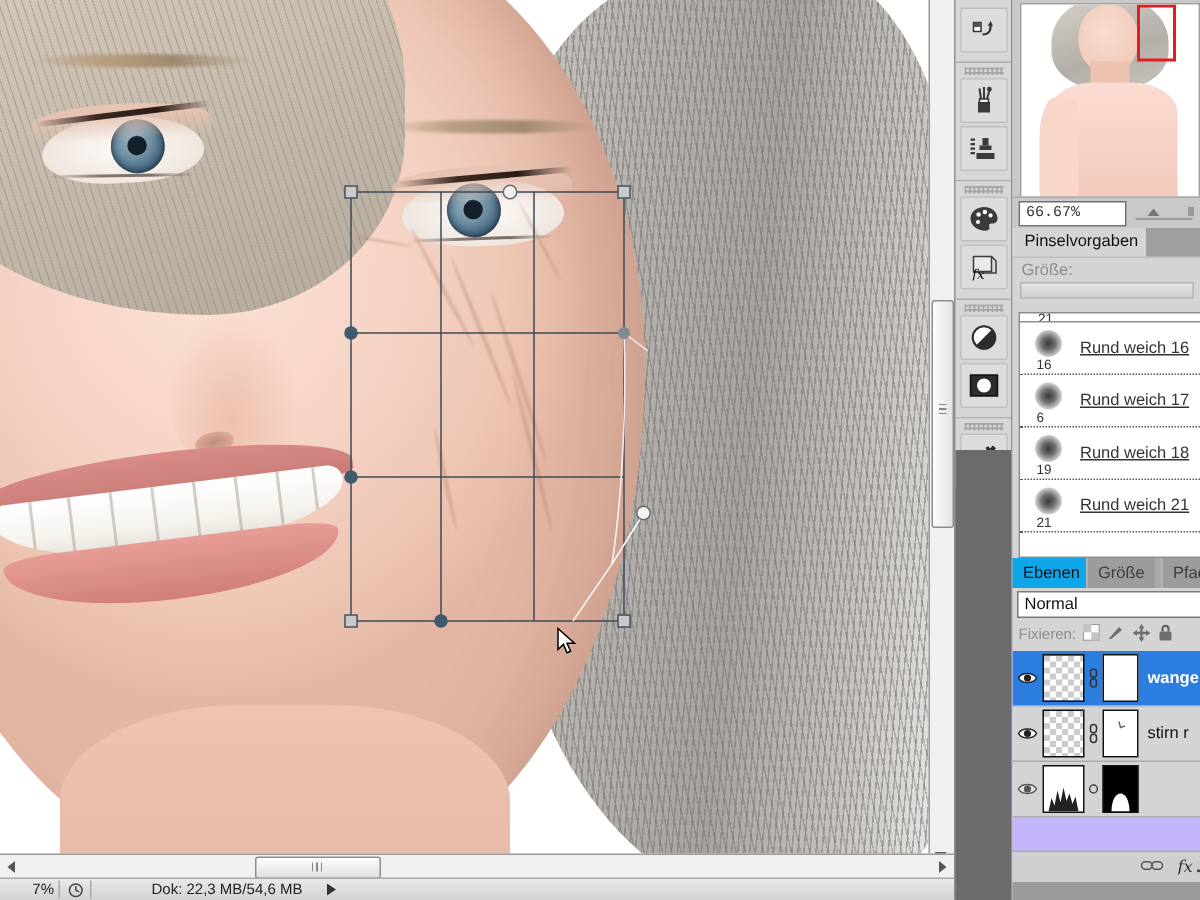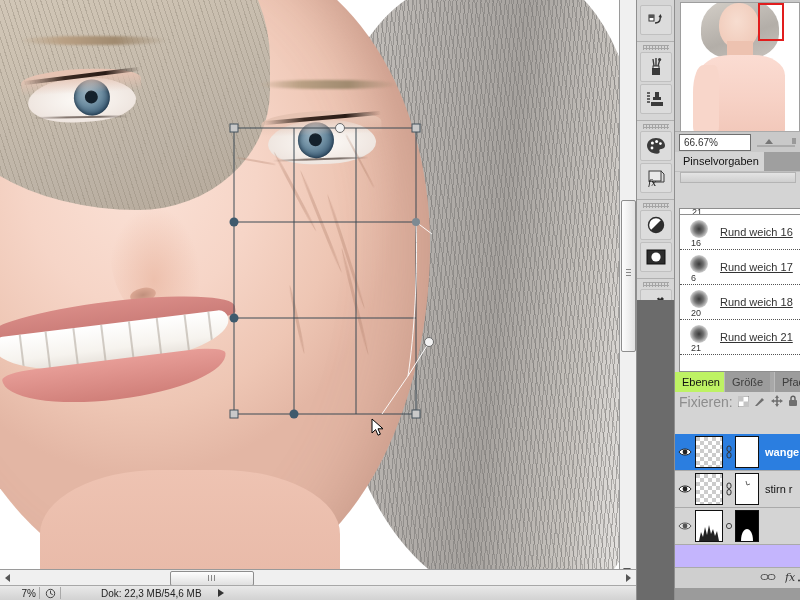--- a/index.html
+++ b/index.html
@@ -125,21 +125,21 @@
                 repeating-linear-gradient(180deg,#9a9a9a 0 1px,transparent 1px 3px);
      background-size:3px 3px;opacity:.8;}
   .rail-btn{width:30px;height:28px;margin:2px auto;display:flex;align-items:center;justify-content:center;
      background:#dcdcdc;border:1px solid #c0c0c0;border-radius:2px;}
   #rail-filler{position:absolute;left:0;top:300px;width:38px;height:300px;background:#6b6b6b;}
 
   
   #panels{position:absolute;left:674px;top:0;width:126px;height:600px;background:#d4d4d4;border-left:1px solid #8f8f8f;}
 
   
-  #nav-panel{position:absolute;left:0;top:0;width:126px;height:152px;background:#c9c9c9;}
+  #nav-panel{position:absolute;left:0;top:0;width:126px;height:152px;background:#c9c9c9;font-family:Liberation Mono, monospace;}
   #nav-thumb{position:absolute;left:5px;top:2px;width:118px;height:128px;background:#ffffff;border:1px solid #9e9e9e;overflow:hidden;}
   .navphoto{position:absolute;inset:0;background:#fff;}
   .nv-hair{position:absolute;left:20px;top:-6px;width:78px;height:62px;
      background:linear-gradient(160deg,#d7d2cb,#b3aea8 60%,#c9c4be);border-radius:50% 50% 40% 40%;}
   .nv-face{position:absolute;left:38px;top:0px;width:40px;height:46px;
      background:radial-gradient(ellipse at 45% 40%,#f7ddd0,#eec4b2);border-radius:48%;}
   .nv-neck{position:absolute;left:46px;top:38px;width:26px;height:22px;background:#edc2b0;}
   .nv-shirt{position:absolute;left:18px;top:52px;width:86px;height:78px;
      background:linear-gradient(180deg,#fbdcd2 0%,#f7d2c6 55%,#f2c8ba 100%);
      border-radius:36% 36% 6% 6%/26% 26% 4% 4%;}
@@ -165,25 +165,25 @@
      background:radial-gradient(circle,#3a3a3a 0%,#6f6f6f 35%,rgba(190,190,190,.7) 70%,rgba(255,255,255,0) 100%);}
   .brush-row .bnum{position:absolute;left:11px;bottom:1px;font-size:9px;color:#333;}
   .brush-row .blabel{font-size:11px;color:#333;white-space:nowrap;text-decoration:underline;}
   #brush-partial{position:absolute;left:4px;top:56px;width:122px;height:8px;background:#fff;border-left:1px solid #8e8e8e;border-top:1px solid #8e8e8e;}
   #brush-partial .cut{position:absolute;left:12px;top:-2px;font-size:9px;color:#333;}
 
   
   #layers-panel{position:absolute;left:0;top:372px;width:126px;height:228px;background:#d4d4d4;}
   #layer-tabs{position:relative;height:20px;background:#a8a8a8;}
   #layer-tabs .ltab{position:absolute;top:0;height:20px;line-height:20px;font-size:11px;padding:0 7px;}
-  #layer-tabs .ltab.active{background:#bef264;color:#111;}
+  #layer-tabs .ltab.active{background:#0ea5e9;color:#111;}
   #layer-tabs .ltab.inactive{background:#9c9c9c;color:#3d3d3d;border-left:1px solid #bbb;}
   #blend-row{height:19px;padding:2px 3px 0;}
   #blend-select{width:120px;height:16px;background:#fff;border:1px solid #7b7b7b;font-size:11px;line-height:16px;padding-left:4px;color:#111;}
-  #lock-row{height:20px;display:flex;align-items:center;padding-left:4px;gap:5px;color:#8d8d8d;font-size:14px;}
+  #lock-row{height:20px;display:flex;align-items:center;padding-left:4px;gap:5px;color:#8d8d8d;font-size:10px;}
   #layer-list{position:absolute;left:0;top:62px;width:140px;height:146px;overflow:hidden;background:#c4b5fd;}
   .layer-row{position:relative;height:36px;border-bottom:1px solid #aaa;display:flex;align-items:center;background:#d4d4d4;}
   .layer-row.selected{background:#2b7ee0;}
   .layer-row .eye-cell{width:20px;display:flex;align-items:center;justify-content:center;}
   .layer-row .thumb{width:26px;height:30px;border:1px solid #111;background:
       repeating-conic-gradient(#ffffff 0% 25%, #cccccc 0% 50%) 0 0/8px 8px;}
   .layer-row .linkcell{width:12px;display:flex;align-items:center;justify-content:center;}
   .layer-row .mask{width:22px;height:30px;border:1px solid #111;background:#fff;position:relative;}
   .layer-row .lname{margin-left:6px;font-size:11px;color:#111;white-space:nowrap;overflow:hidden;}
   .layer-row.selected .lname{color:#fff;font-weight:bold;}
@@ -433,20 +433,21 @@
           </svg>
         </div>
       </div>
     </div>
 
     <div id="brush-panel">
       <div id="brush-tabs">
         <div class="ptab active" style="left:0;">Pinselvorgaben</div>
         <div class="ptab inactive" style="left:89px;width:37px;"></div>
       </div>
+      <div id="brush-size-row">Größe:</div>
       <div id="brush-size-slider"></div>
 
       <div id="brush-partial">
         <div class="cut">21</div>
       </div>
 
       <div id="brush-list">
         <div class="brush-row">
           <div class="bthumb">
               <div class="bdot"></div>
@@ -457,41 +458,44 @@
         <div class="brush-row">
           <div class="bthumb">
               <div class="bdot"></div>
               <div class="bnum">6</div>
             </div>
           <div class="blabel">Rund weich 17</div>
         </div>
         <div class="brush-row">
           <div class="bthumb">
               <div class="bdot"></div>
-              <div class="bnum">20</div>
+              <div class="bnum">19</div>
             </div>
           <div class="blabel">Rund weich 18</div>
         </div>
         <div class="brush-row">
           <div class="bthumb">
               <div class="bdot"></div>
               <div class="bnum">21</div>
             </div>
           <div class="blabel">Rund weich 21</div>
         </div>
       </div>
     </div>
 
     <div id="layers-panel">
       <div id="layer-tabs">
         <div class="ltab active" style="left:0;">Ebenen</div>
         <div class="ltab inactive" style="left:49px;">Größe</div>
         <div class="ltab inactive" style="left:99px;">Pfade</div>
       </div>
 
+      <div id="blend-row">
+        <div id="blend-select">Normal</div>
+      </div>
 
       <div id="lock-row">
         <span>Fixieren:</span>
         <span>
           <svg width="11" height="11" viewBox="0 0 11 11">
               <rect width="11" height="11" fill="#fff" stroke="#7a7a7a"></rect>
               <rect width="5.5" height="5.5" fill="#c4c4c4"></rect>
               <rect x="5.5" y="5.5" width="5.5" height="5.5" fill="#c4c4c4"></rect>
             </svg>
         </span>

